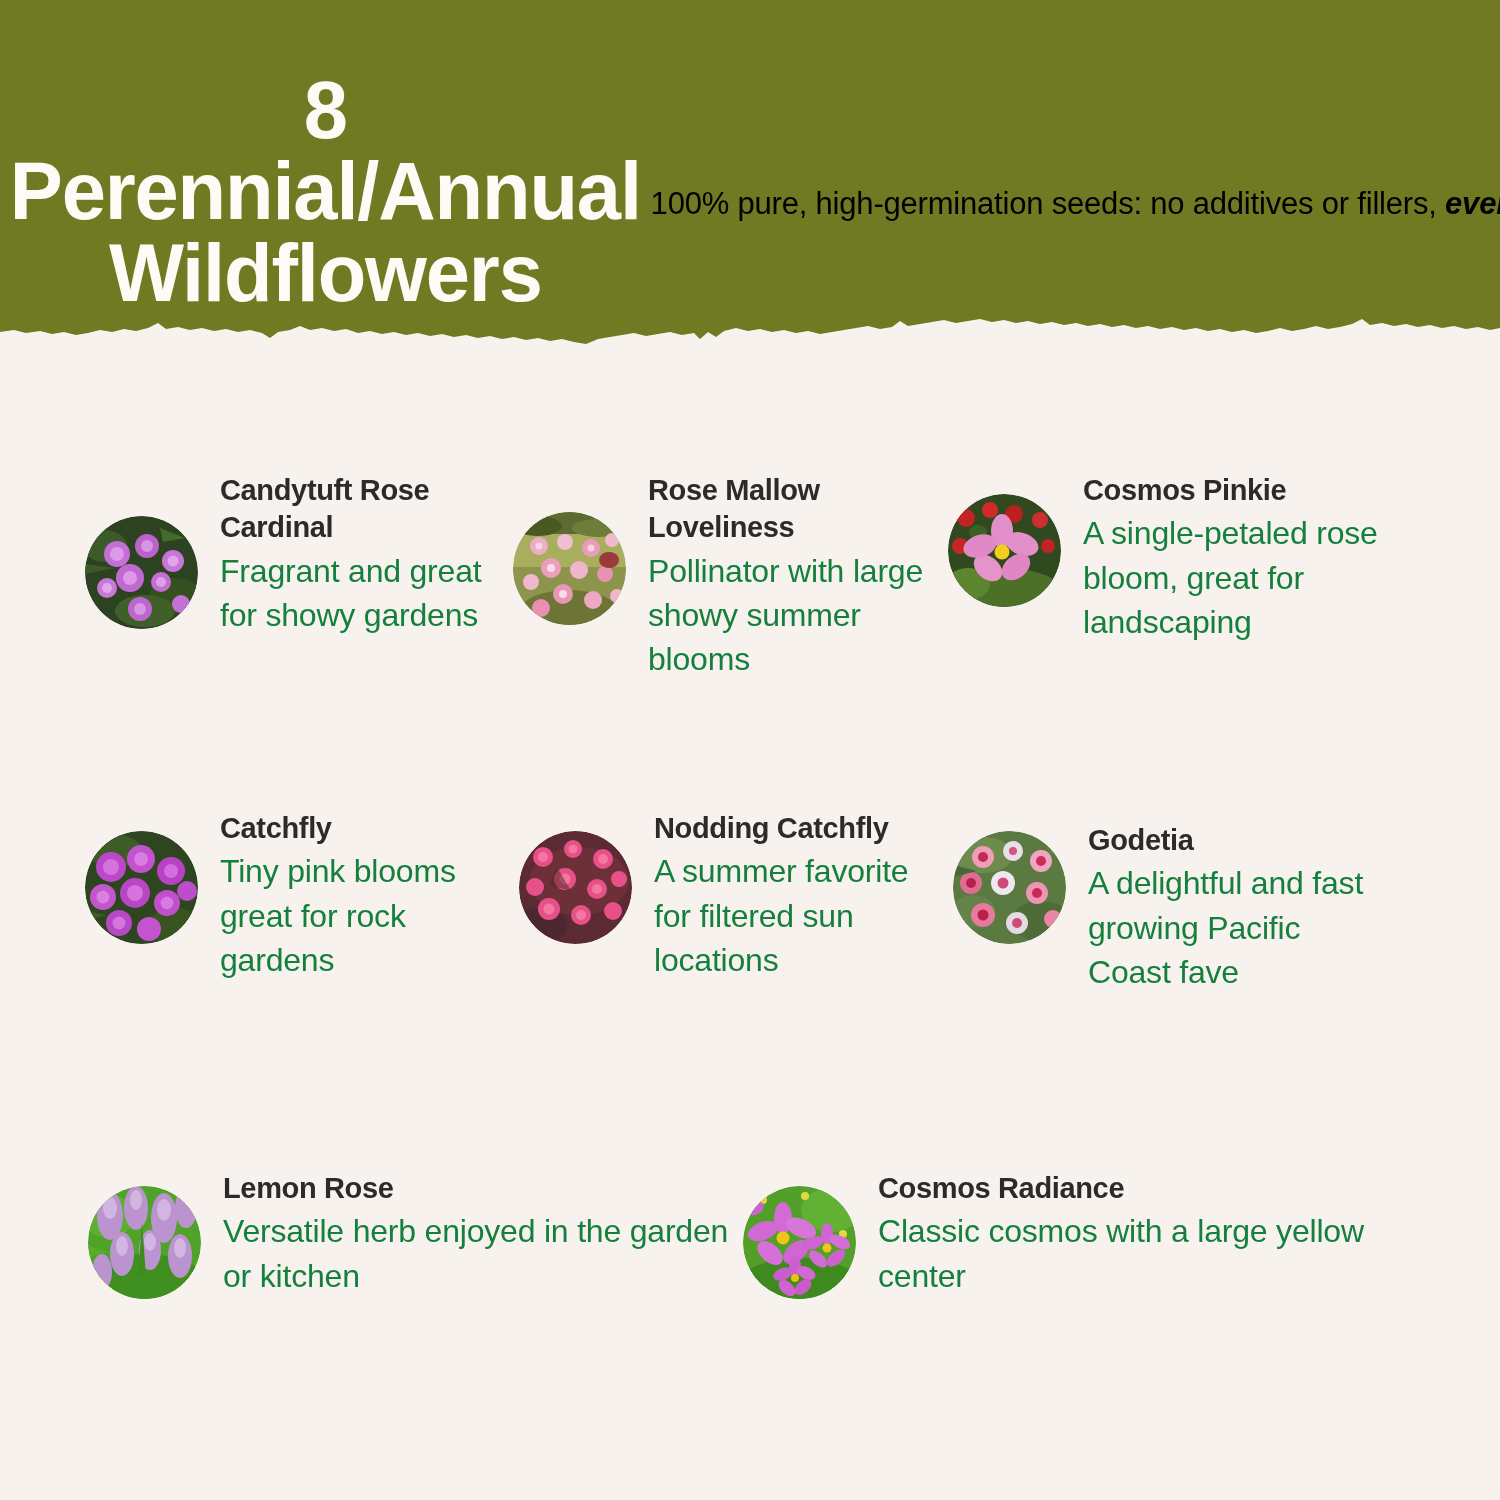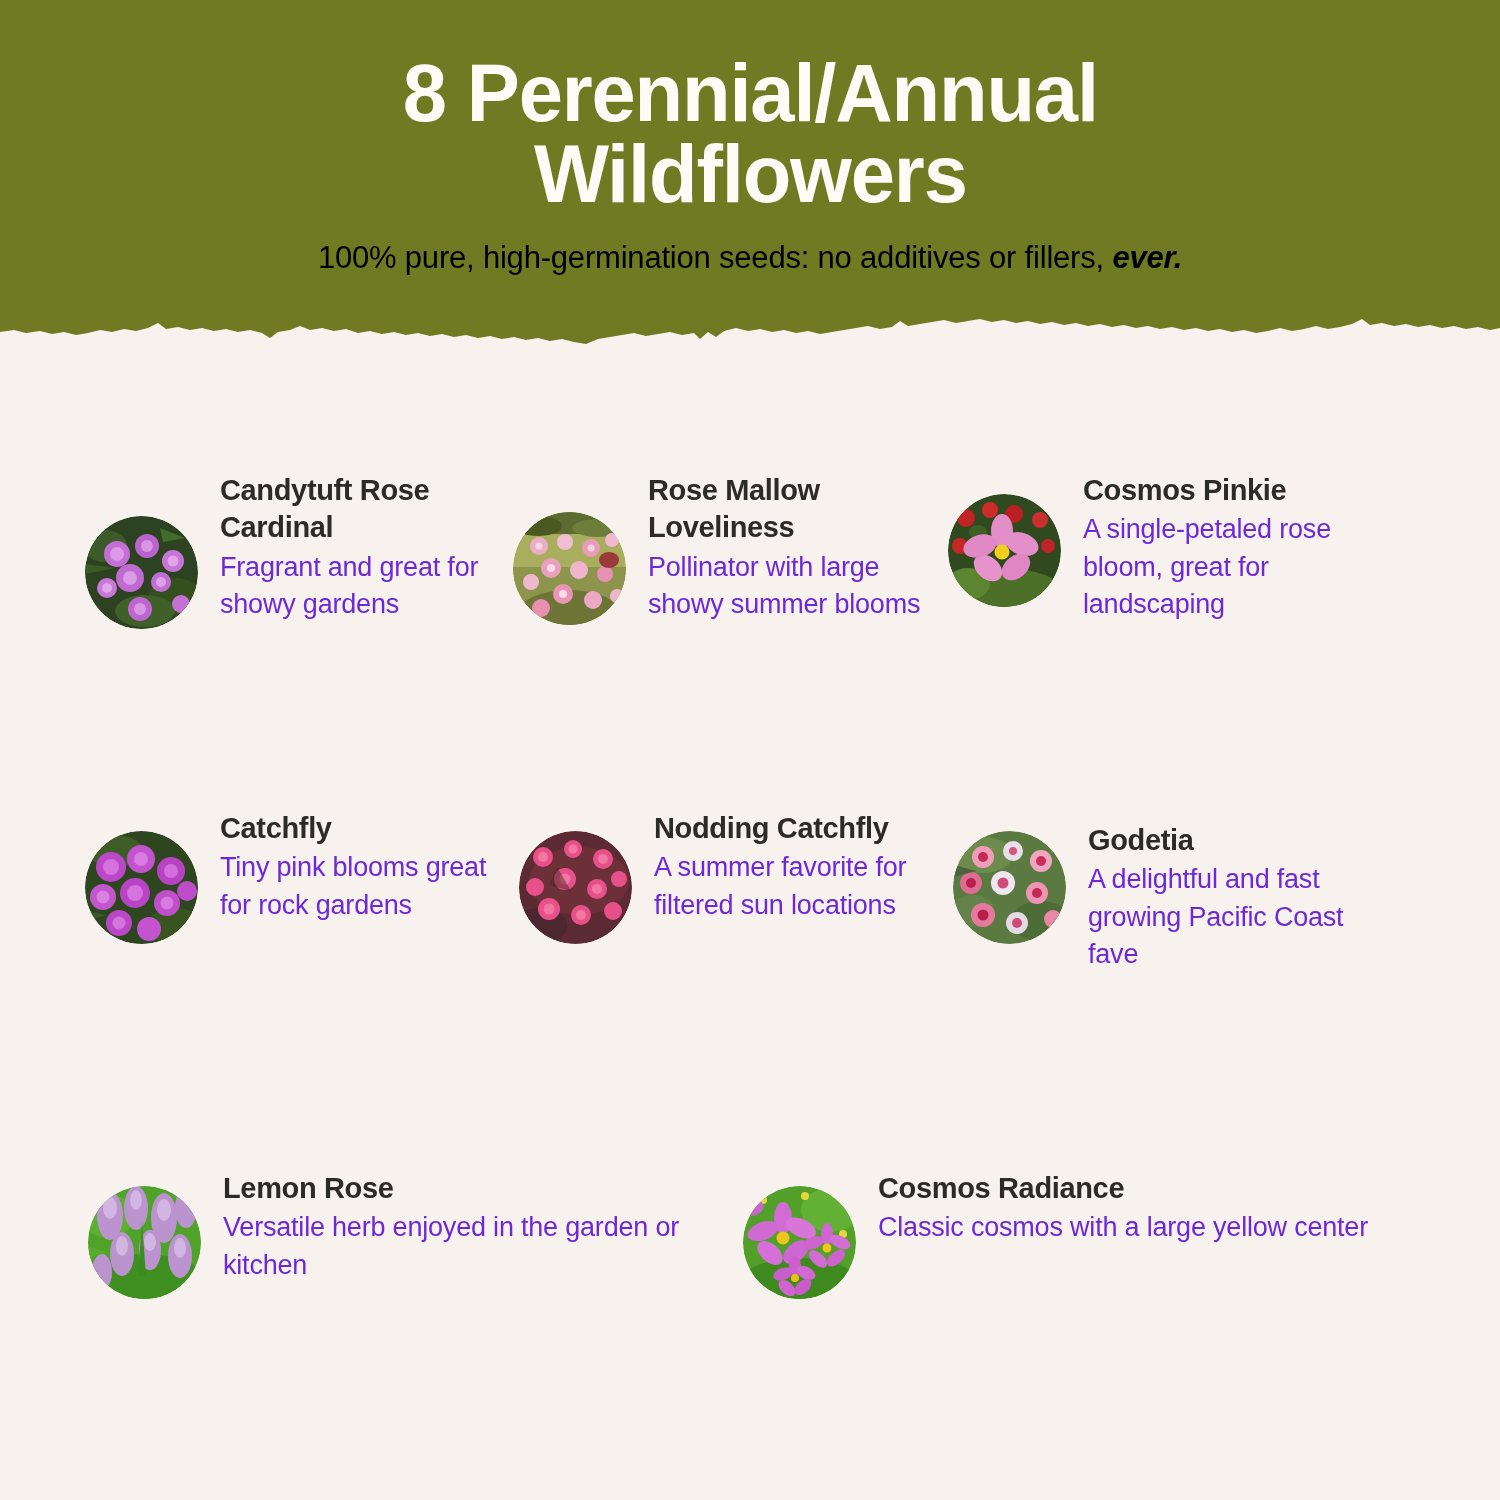--- a/index.html
+++ b/index.html
@@ -26,21 +26,21 @@
     background: #6F7A22;
     overflow: hidden;
   }
 
   .header-inner {
     position: absolute;
     top: 0; left: 0;
     width: 1500px;
     height: 330px;
     display: flex;
-    flex-direction: column;
+    flex-direction: row;
     align-items: center;
     justify-content: flex-start;
     padding-top: 52px;
   }
 
   .headline {
     color: #FCFBF6;
     font-family: "Liberation Sans Narrow", "Liberation Sans", sans-serif;
     font-weight: 700;
     font-size: 82px;
@@ -123,22 +123,22 @@
 
   .item-title {
     color: #2B2B28;
     font-size: 29px;
     font-weight: 700;
     line-height: 1.29;
     letter-spacing: -0.35px;
   }
 
   .item-desc {
-    color: #6d28d9;
-    font-size: 27px;
+    color: #15803d;
+    font-size: 32px;
     font-weight: 400;
     line-height: 1.38;
     letter-spacing: -0.2px;
     margin-top: 2px;
   }
 
   
   .row-1 .item:nth-child(1) .thumb { margin-top: 46px; }
   .row-1 .item:nth-child(2) .thumb { margin-top: 42px; }
   .row-1 .item:nth-child(3) .thumb { margin-top: 24px; }

